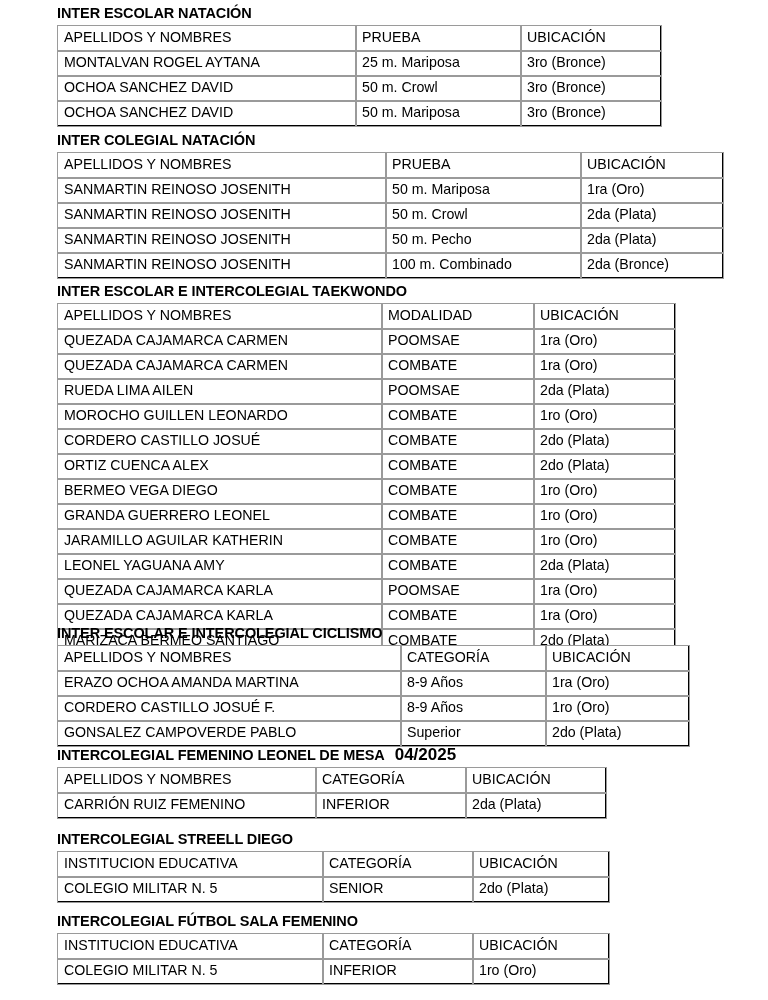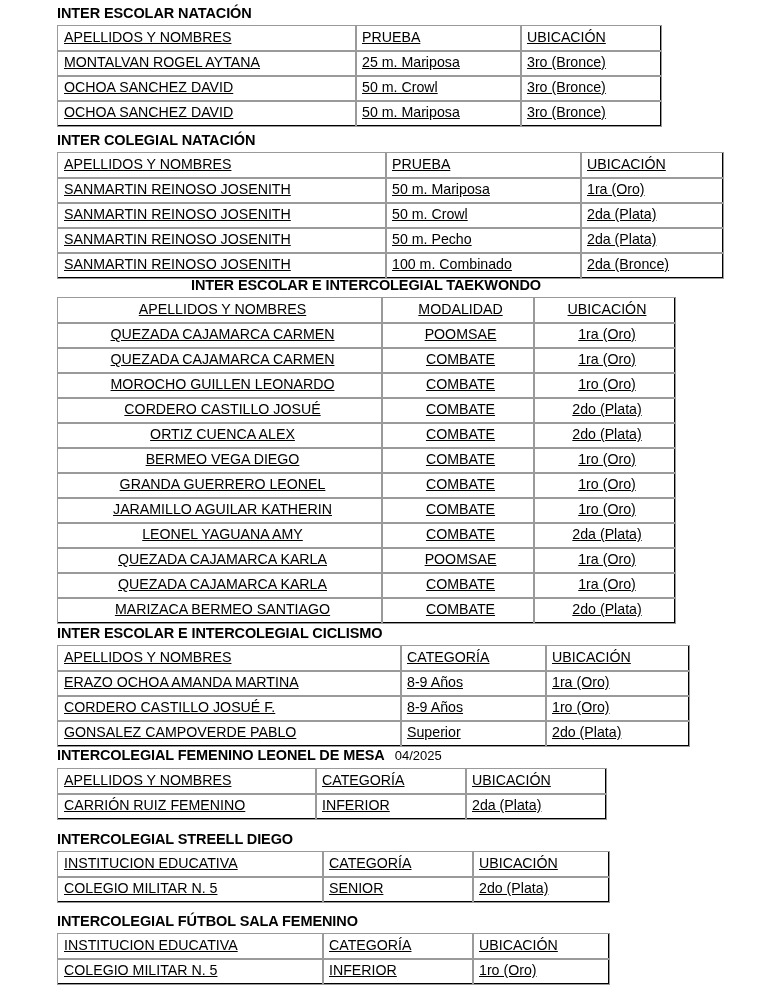--- a/index.html
+++ b/index.html
@@ -28,31 +28,30 @@
   .section-title {
     font-size: 14.5px;
     font-weight: bold;
     line-height: 18px;
     letter-spacing: -0.1px;
     white-space: nowrap;
     margin: 0 0 3px 0;
     padding: 0;
   }
   .section-title .date-note {
-    font-weight: normal;
-    font-size: 13px;
+    font-weight: bold;
+    font-size: 17px;
     letter-spacing: 0;
     padding-left: 10px;
   }
   table.result-table {
     border-collapse: collapse;
     table-layout: fixed;
     border-spacing: 0;
     background: #ffffff;
-    text-decoration: underline;
   }
   table.result-table td {
     border: 1px solid #000000;
     outline: 0.5px solid #9a9a9a;
     outline-offset: 0px;
     font-size: 14.2px;
     line-height: 15px;
     height: 21px;
     padding: 1px 0 2px 6px;
     white-space: nowrap;
@@ -130,21 +129,21 @@
             <td>2da (Plata)</td>
           </tr>
           <tr>
             <td>SANMARTIN REINOSO JOSENITH</td>
             <td>100 m. Combinado</td>
             <td>2da (Bronce)</td>
           </tr>
         </tbody>
       </table>
     </div>
-    <div class="section" style="top: 276px; text-align: center;">
+    <div class="section" style="top: 282px;">
       <div class="section-title"><span>INTER ESCOLAR E INTERCOLEGIAL TAEKWONDO</span></div>
       <table class="result-table">
         <colgroup>
           <col style="width: 324px;">
           <col style="width: 152px;">
           <col style="width: 141px;">
         </colgroup>
         <tbody>
           <tr class="header-row">
             <td>APELLIDOS Y NOMBRES</td>
@@ -155,20 +154,25 @@
             <td>QUEZADA CAJAMARCA CARMEN</td>
             <td>POOMSAE</td>
             <td>1ra (Oro)</td>
           </tr>
           <tr>
             <td>QUEZADA CAJAMARCA CARMEN</td>
             <td>COMBATE</td>
             <td>1ra (Oro)</td>
           </tr>
           <tr>
+            <td>RUEDA LIMA AILEN</td>
+            <td>POOMSAE</td>
+            <td>2da (Plata)</td>
+          </tr>
+          <tr>
             <td>MOROCHO GUILLEN LEONARDO</td>
             <td>COMBATE</td>
             <td>1ro (Oro)</td>
           </tr>
           <tr>
             <td>CORDERO CASTILLO JOSUÉ</td>
             <td>COMBATE</td>
             <td>2do (Plata)</td>
           </tr>
           <tr>

